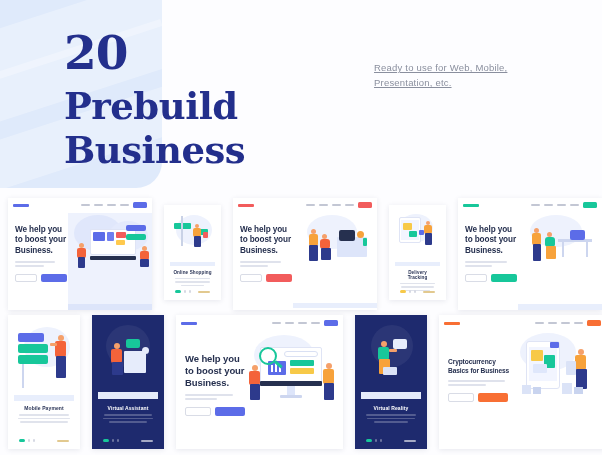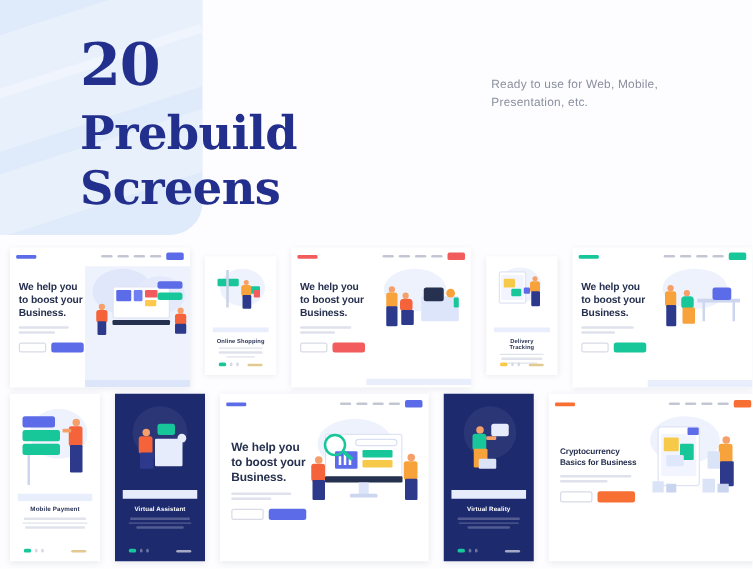--- a/index.html
+++ b/index.html
@@ -40,26 +40,27 @@
   .hero-title {
     font-family: "DejaVu Serif", serif;
     font-weight: bold;
     font-size: 37px;
     line-height: 44px;
     color: #232f8c;
     letter-spacing: -0.5px;
     margin-top: 6px;
   }
   .hero-sub {
-    position: absolute; left: 393px; top: 60px;
+    position: absolute; left: 374px; top: 60px;
     width: 170px;
     font-size: 9.5px;
     line-height: 15px;
     color: #8a8f9e;
     letter-spacing: .2px;
+    text-decoration: underline;
   }
 
   
   .grid { position: absolute; left: 0; top: 198px; width: 602px; }
   .row { position: relative; width: 602px; display: flex; align-items: flex-start; }
   .row-1 { height: 112px; }
   .row-2 { position: absolute; top: 117px; height: 138px; }
 
   .card {
     position: relative;
@@ -134,21 +135,21 @@
 <div id="root">
 
   <div class="hero-panel">
     <div class="swoosh sw1"></div>
     <div class="swoosh sw2"></div>
     <div class="swoosh sw3"></div>
   </div>
 
   <div class="hero-text">
     <div class="hero-num">20</div>
-    <div class="hero-title">Prebuild Screens</div>
+    <div class="hero-title">Prebuild Business</div>
   </div>
 
   <div class="hero-sub">Ready to use for Web, Mobile, Presentation, etc.</div>
 
   <div class="grid">
 
     <div class="row row-1">
 
       <div class="card desktop" style="width:144px; margin-left:8px;">
         <div class="dk-nav">

